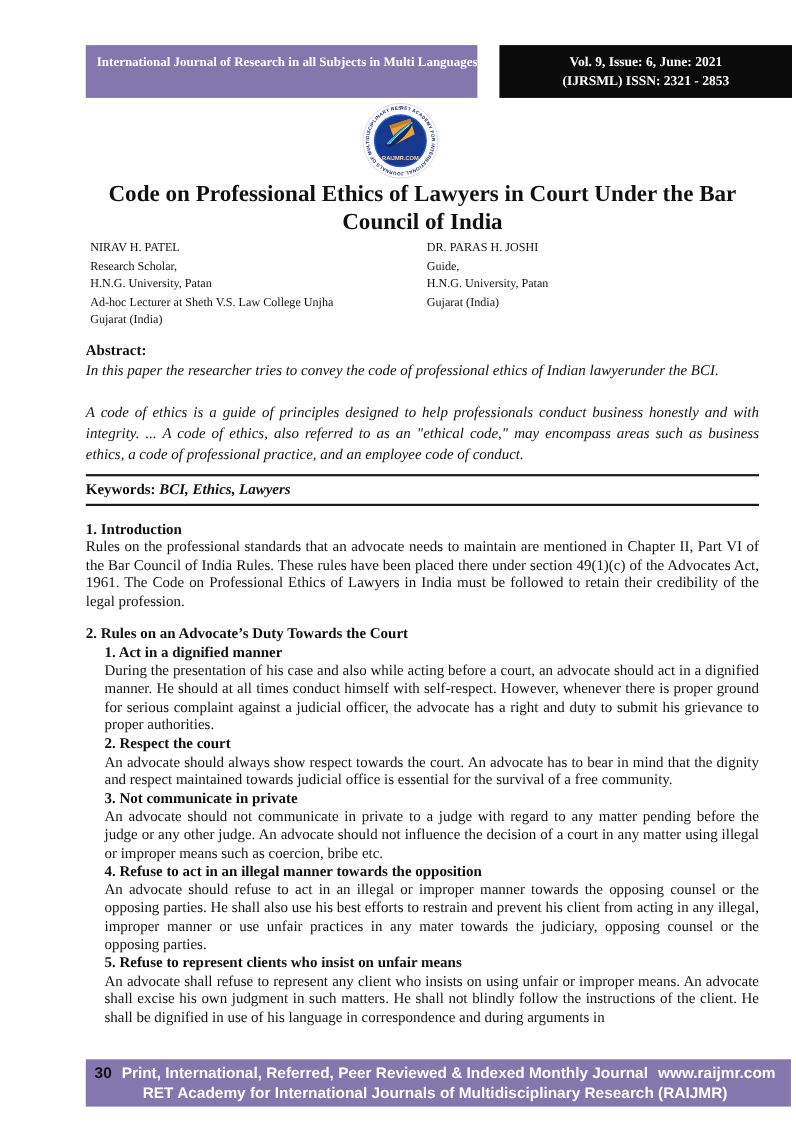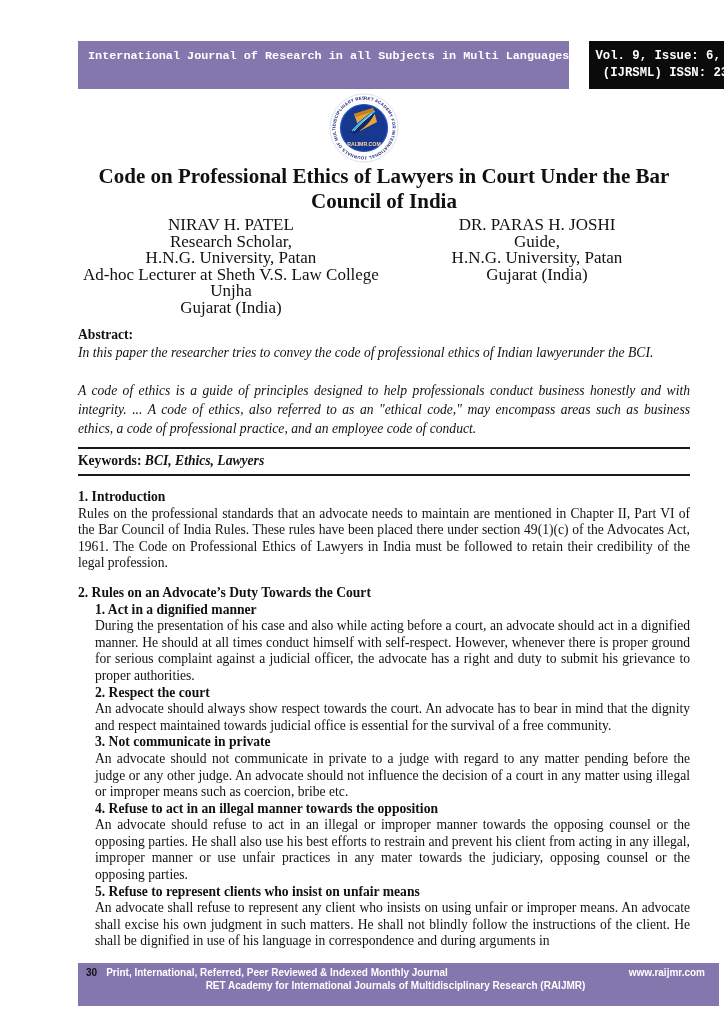--- a/index.html
+++ b/index.html
@@ -4,42 +4,42 @@
 <style>
   html,body{margin:0;padding:0;background:#e9e9e9;}
   .page{
     position:relative;width:724px;height:1024px;margin:0 auto;
     background:#ffffff;overflow:hidden;
     font-family:"Liberation Serif", serif;color:#111;
   }
   
   .header-bar{
     position:absolute;left:78px;top:41px;right:4px;height:48px;
-    display:flex;gap:20px;font-family:Liberation Mono, monospace;
+    display:flex;gap:20px;font-family:Liberation Serif, serif;
   }
   .header-purple{
     flex:1;background:#8377AD;color:#fff;font-weight:bold;
     font-size:11.8px;line-height:17px;padding:7px 0 0 10px;
     white-space:nowrap;box-sizing:border-box;
   }
   .header-black{
     width:280px;background:#0b0b0b;color:#fff;font-weight:bold;
     font-size:12.3px;line-height:17px;padding:7px 6px 0;
     text-align:center;white-space:nowrap;box-sizing:border-box;
   }
   
   .logo-wrap{position:absolute;top:93px;left:329px;width:70px;height:70px;}
   
   .content{position:absolute;left:78px;top:164px;width:612px;}
   .article-title{
     text-align:center;font-weight:bold;font-size:21px;line-height:25px;
     margin:0;
   }
-  .authors{display:flex;margin-top:3px;text-align:center;
-    font-size:17px;line-height:16.5px;}
+  .authors{display:flex;margin-top:3px;text-align:left;
+    font-size:11px;line-height:16.5px;}
   .author{flex:1;padding:0 4px;}
   .abstract{margin-top:11px;}
   .abstract-label{font-weight:bold;font-size:13.6px;}
   .abstract p{
     font-style:italic;font-size:13.6px;line-height:19px;
     text-align:justify;margin:0;
   }
   .abstract p + p{margin-top:19px;}
   .keywords{
     margin-top:9px;border-top:2px solid #1a1a1a;border-bottom:2px solid #1a1a1a;
@@ -50,21 +50,21 @@
   .section{margin-top:13px;font-size:13.6px;line-height:16.6px;}
   .section-heading{font-weight:bold;}
   .section-body{text-align:justify;}
   .subsection{padding-left:17px;}
   .sub-title{font-weight:bold;}
   .sub-body{text-align:justify;}
   
   .footer-bar{
     position:absolute;left:78px;right:5px;top:963px;height:43px;
     background:#8377AD;color:#fff;font-family:"Liberation Sans", sans-serif;
-    font-weight:bold;font-size:10px;box-sizing:border-box;
+    font-weight:bold;font-size:14px;box-sizing:border-box;
     padding:4px 14px 0 8px;
   }
   .footer-line1{display:flex;align-items:baseline;}
   .footer-page{color:#101010;margin-right:9px;}
   .footer-text{flex:1;text-align:left;}
   .footer-url{cursor:pointer;}
   .footer-line2{text-align:center;margin-top:2px;}
 </style>
 </head>
 <body>

